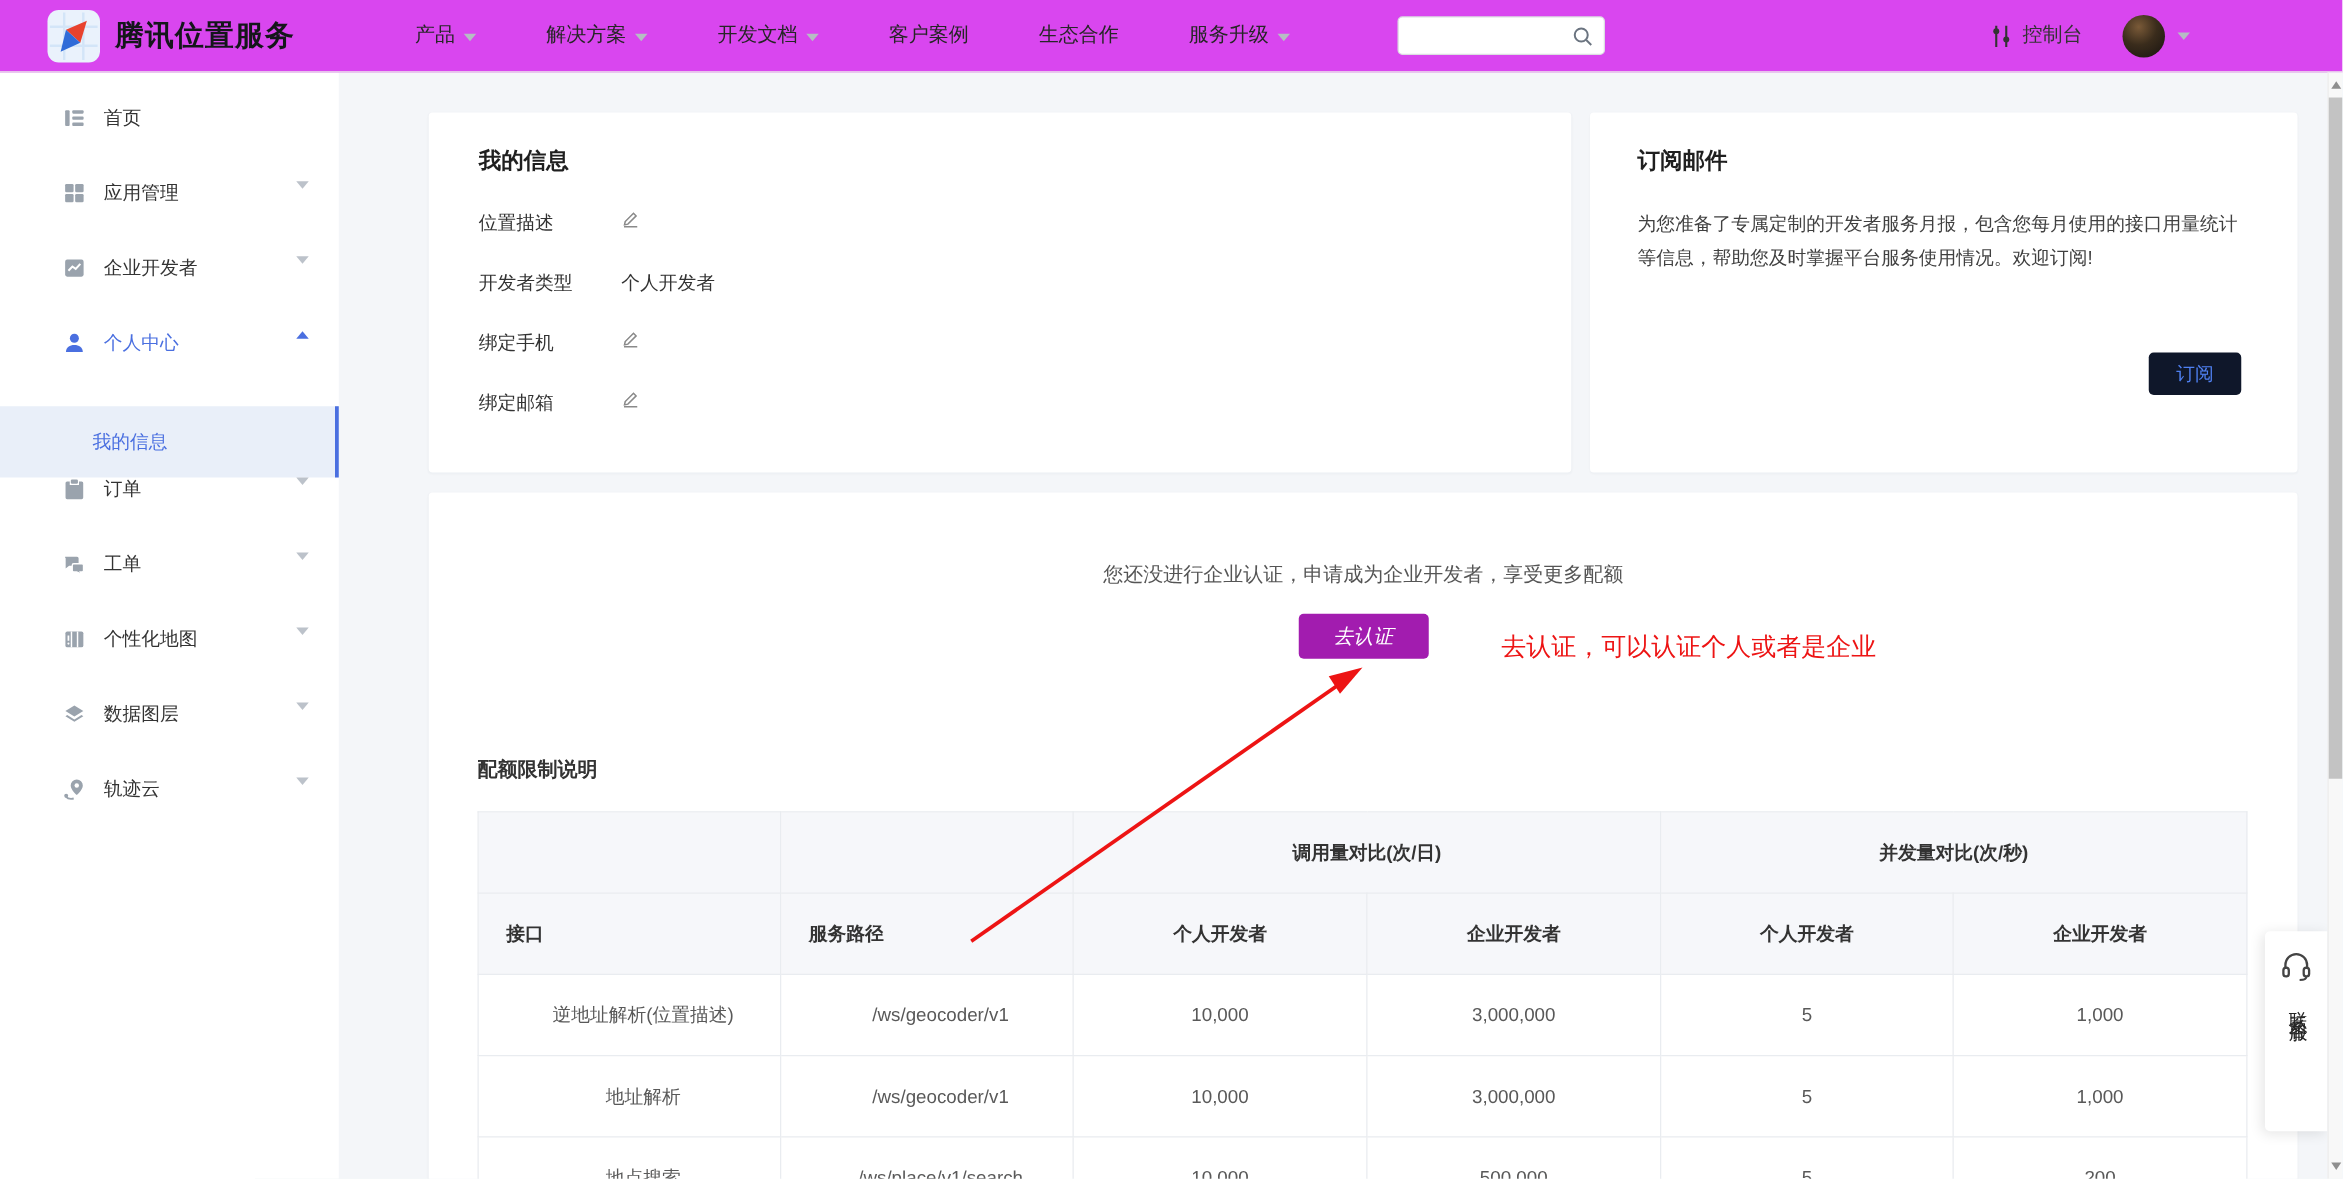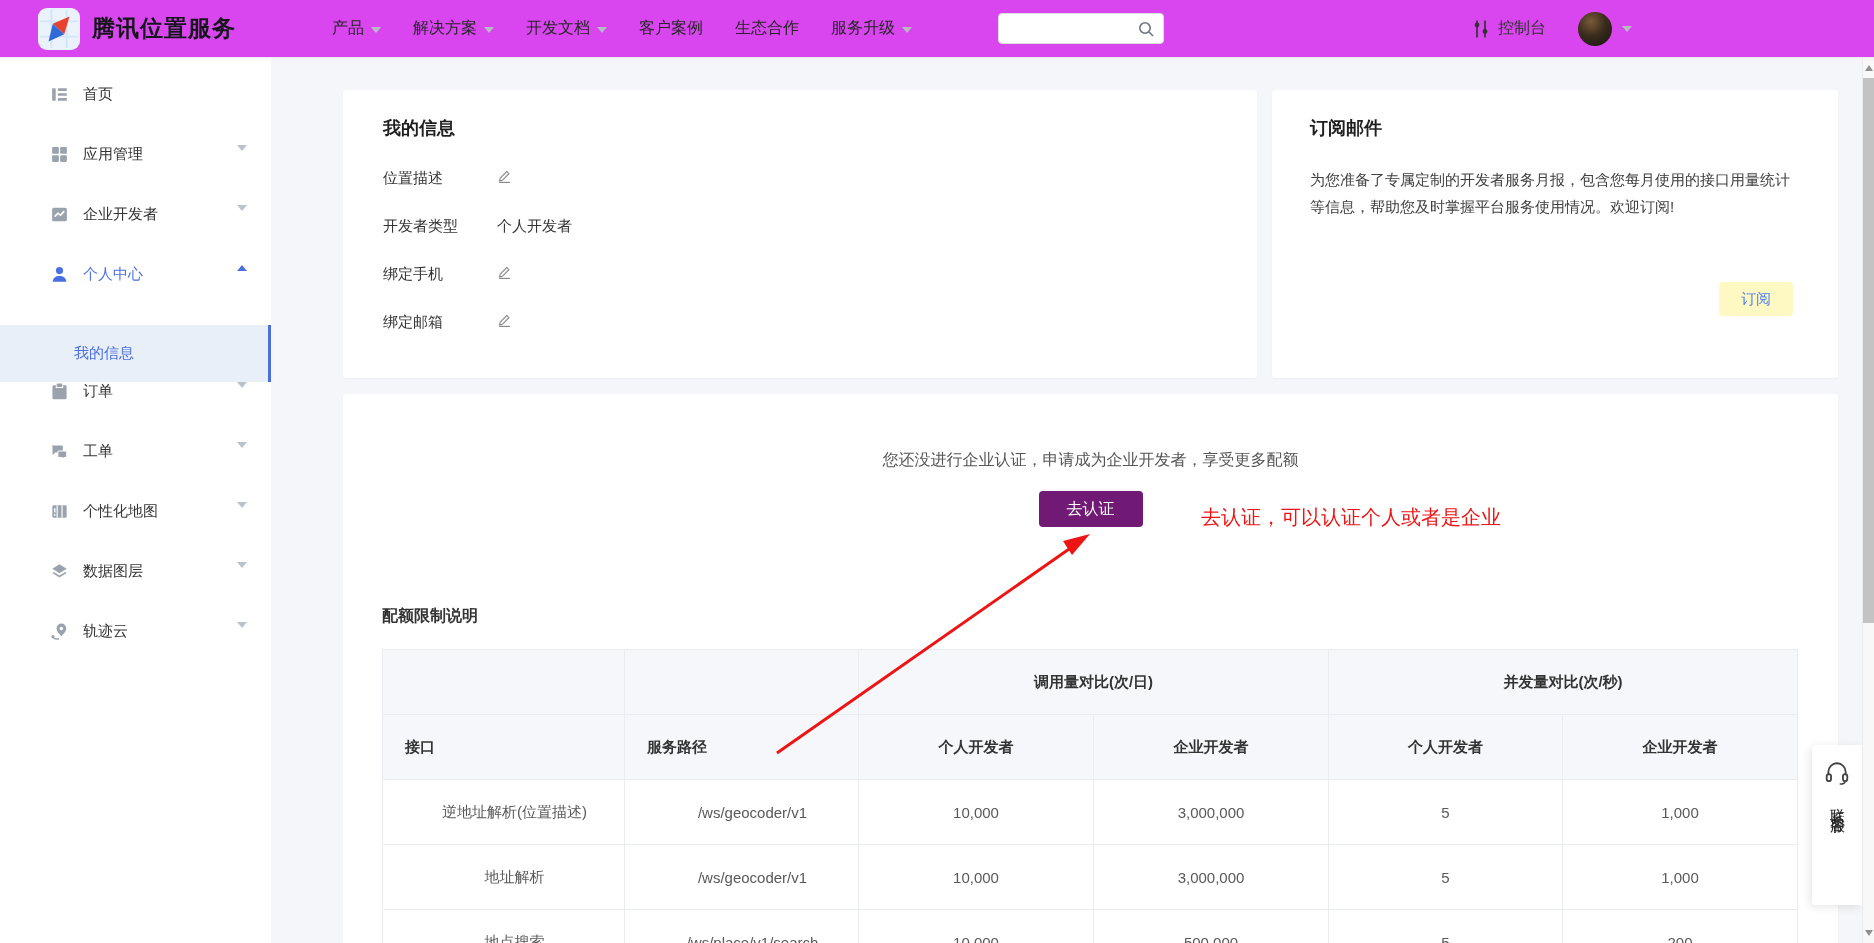--- a/index.html
+++ b/index.html
@@ -6,21 +6,21 @@
   html,body { width:1874px; height:943px; overflow:hidden; background:#f4f6f9;
     font-family:"Liberation Sans","DejaVu Sans",sans-serif; color:#333; }
   body { position:relative; }
 
   
   .header { position:absolute; left:0; top:0; width:1874px; height:58px; background:#d946ef;
     border-bottom:1px solid #ececec; display:flex; align-items:center; z-index:30; }
   .logo-wrap { display:flex; align-items:center; margin-left:38px; }
   .logo-icon { width:42px; height:42px; border-radius:9px; background:#eaf2fc; position:relative; overflow:hidden; }
   .brand { font-size:23px; font-weight:700; color:#14161a; margin-left:12px; letter-spacing:1px; }
-  .nav { display:flex; align-items:center; margin-left:96px; gap:32px; }
+  .nav { display:flex; align-items:center; margin-left:96px; gap:56px; }
   .nav-item { font-size:16px; color:#262626; cursor:pointer; white-space:nowrap; display:flex; align-items:center; }
   .caret { width:0; height:0; border-left:5px solid transparent; border-right:5px solid transparent;
     border-top:6px solid #b6bcc4; margin-left:7px; margin-top:2px; }
   .search-box { margin-left:86px; width:166px; height:31px; border:1px solid #dcdee2; border-radius:4px;
     background:#fff; position:relative; display:flex; align-items:center; }
   .search-box input { border:none; outline:none; width:130px; height:27px; margin-left:8px; font-size:14px; background:transparent; }
   .search-glyph { position:absolute; right:8px; top:6px; }
   .console { display:flex; align-items:center; margin-left:308px; font-size:16px; color:#333; cursor:pointer; gap:8px; }
   .avatar { width:34px; height:34px; border-radius:50%; margin-left:32px; cursor:pointer;
     background:radial-gradient(circle at 38% 28%, #7a5a38 0%, #3a2c1c 45%, #171310 100%); }
@@ -49,28 +49,28 @@
   
   .card-profile { left:72px; top:32px; width:914px; height:288px; padding:26px 0 0 40px; }
   .pf-row { display:flex; align-items:center; margin-top:28px; height:20px; }
   .pf-label { width:114px; font-size:15px; color:#333; }
   .pf-value { font-size:15px; color:#333; }
   .edit-icon { cursor:pointer; display:inline-block; }
 
   
   .card-subscribe { left:1001px; top:32px; width:566px; height:288px; padding:26px 40px 0 38px; }
   .sub-desc { margin-top:26px; font-size:15px; color:#404040; line-height:27px; width:492px; }
-  .sub-btn { position:absolute; right:45px; top:192px; width:74px; height:34px; background:#fef9c3;
+  .sub-btn { position:absolute; right:45px; top:192px; width:74px; height:34px; background:#0f172a;
     color:#4f80f2; font-size:15px; border:none; border-radius:4px; cursor:pointer; }
 
   
   .card-main { left:72px; top:336px; width:1495px; height:640px; }
   .cert-msg { text-align:center; padding-top:56px; font-size:16px; color:#555; }
-  .cert-btn { display:block; margin:20px auto 0; width:104px; height:36px; background:#701a75; color:#fff;
-    font-size:16px; border:none; border-radius:4px; cursor:pointer; }
+  .cert-btn { display:block; margin:20px auto 0; width:104px; height:36px; background:#a21caf; color:#fff;
+    font-size:16px; border:none; border-radius:4px; cursor:pointer;font-style:italic; }
   .annotation { position:absolute; left:858px; top:110px; font-size:20px; color:#ed1414; white-space:nowrap; }
   .arrow-svg { position:absolute; left:0; top:0; width:1495px; height:640px; pointer-events:none; z-index:5; }
 
   .quota-title { position:absolute; left:39px; top:212px; font-size:16px; font-weight:700; color:#333; }
   .quota-table { position:absolute; left:39px; top:255px; width:1415px; border-collapse:collapse; table-layout:fixed; }
   .quota-table th, .quota-table td { border:1px solid #e9ecf0; font-size:15px; }
   .quota-table tr.gh th, .quota-table tr.ch th { background:#f6f7fa; height:65px; font-weight:700; color:#333; }
   .quota-table tr.dr td { background:#fff; height:65px; color:#595959; text-align:center; }
   .quota-table .left { text-align:left; padding-left:22px; }
   .quota-table td.orange { color:#e0a33e; }

